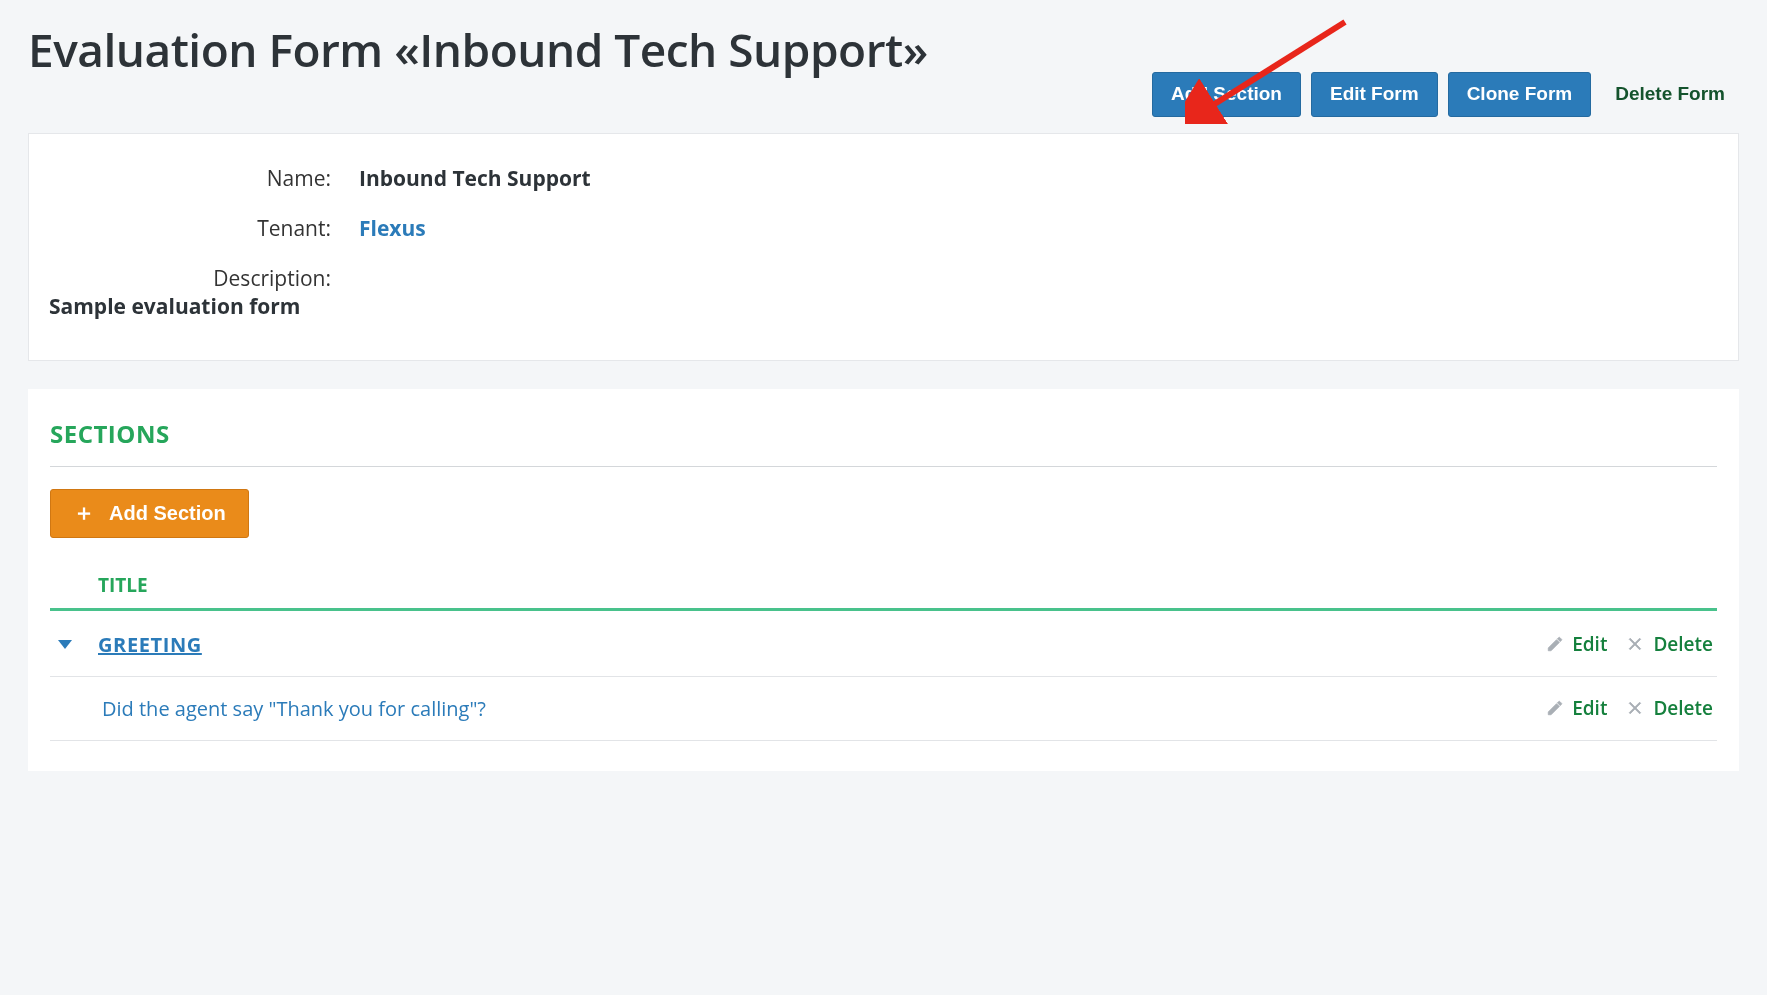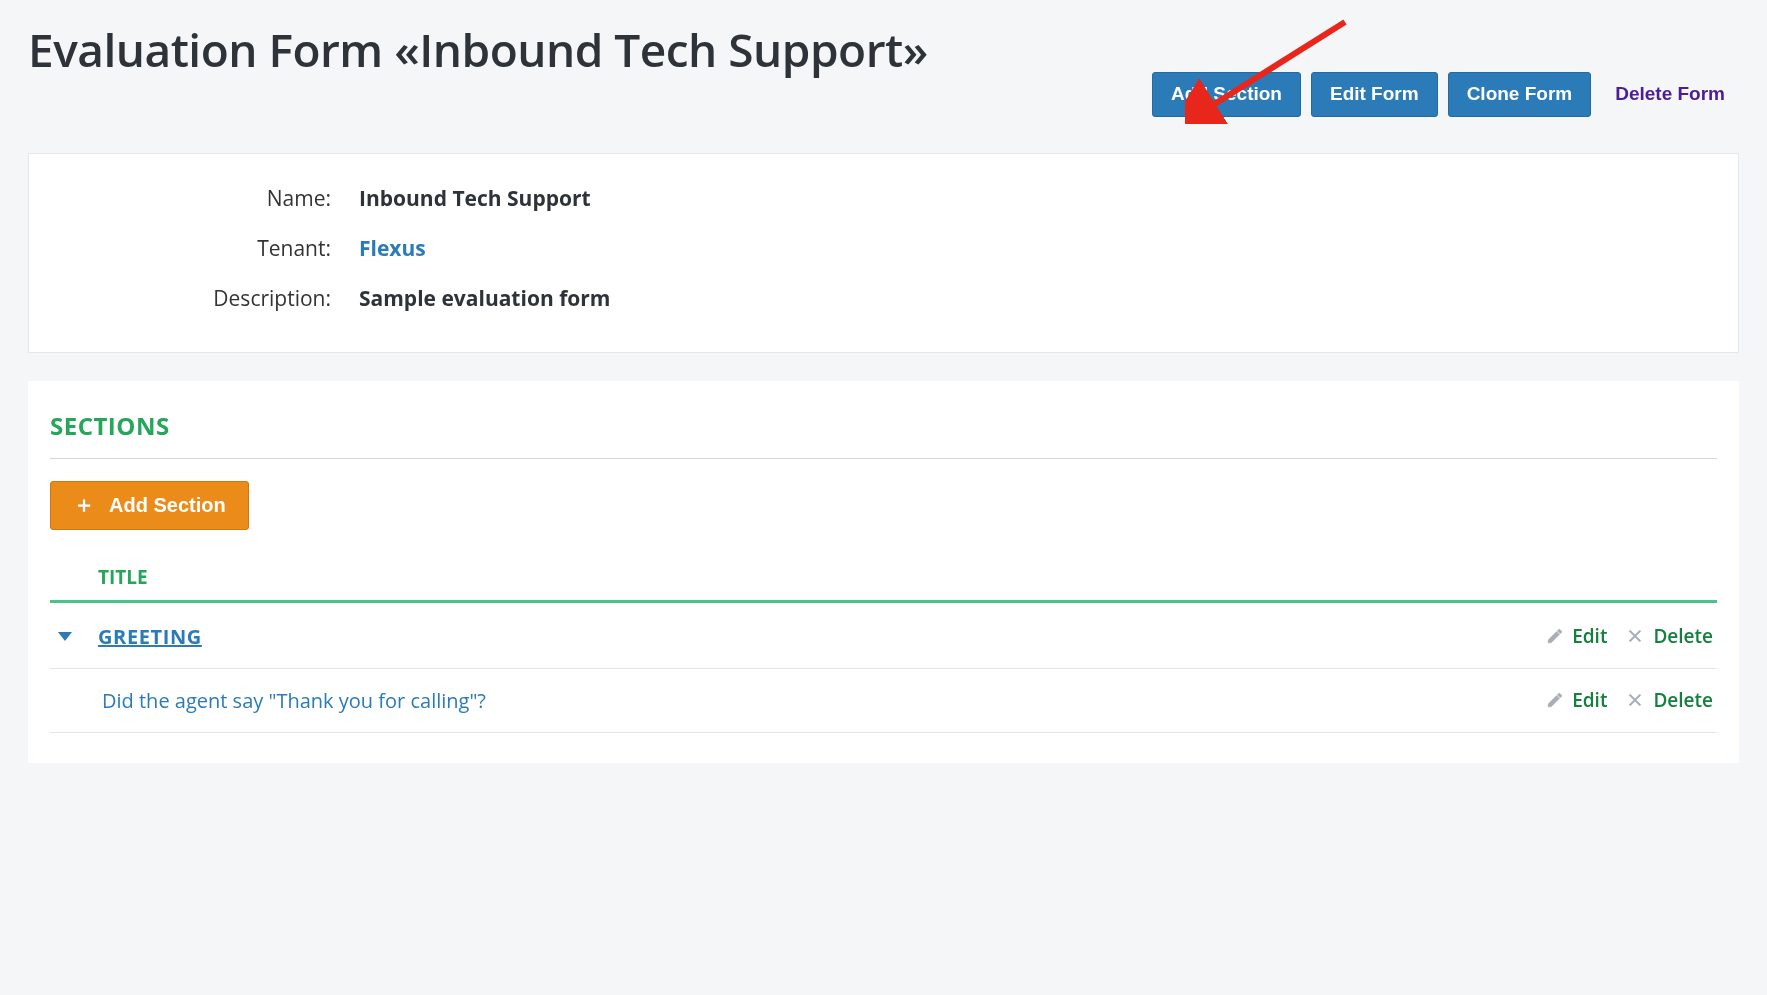--- a/index.html
+++ b/index.html
@@ -51,31 +51,31 @@
     padding: 10px 18px;
     font-size: 19px;
     font-weight: 600;
     border-radius: 3px;
     cursor: pointer;
     line-height: 1.2;
   }
   .btn-link {
     background: transparent;
     border: none;
-    color: #4c1d95;
+    color: #14532d;
     font-size: 19px;
     font-weight: 600;
     cursor: pointer;
     padding: 10px 14px;
   }
   .card {
     background: #fff;
     border: 1px solid #e5e7ea;
     padding: 30px 20px 40px;
-    margin-top: 36px;
+    margin-top: 16px;
   }
   .kv-row {
     display: flex;
     margin-bottom: 22px;
   }
   .kv-label {
     width: 310px;
     text-align: right;
     padding-right: 28px;
     font-size: 21px;
@@ -212,21 +212,21 @@
 
   <div class="card">
     <div class="kv-row">
       <div class="kv-label">Name:</div>
       <div class="kv-value">Inbound Tech Support</div>
     </div>
     <div class="kv-row">
       <div class="kv-label">Tenant:</div>
       <div class="kv-value link">Flexus</div>
     </div>
-    <div class="kv-row" style="margin-bottom:0;">
+    <div class="kv-row" style="margin-bottom:0;flex-direction:column;">
       <div class="kv-label">Description:</div>
       <div class="kv-value">Sample evaluation form</div>
     </div>
   </div>
 
   <div class="sections-card">
     <div class="sections-heading">SECTIONS</div>
     <div class="sections-divider"></div>
 
     <button class="btn-orange">

